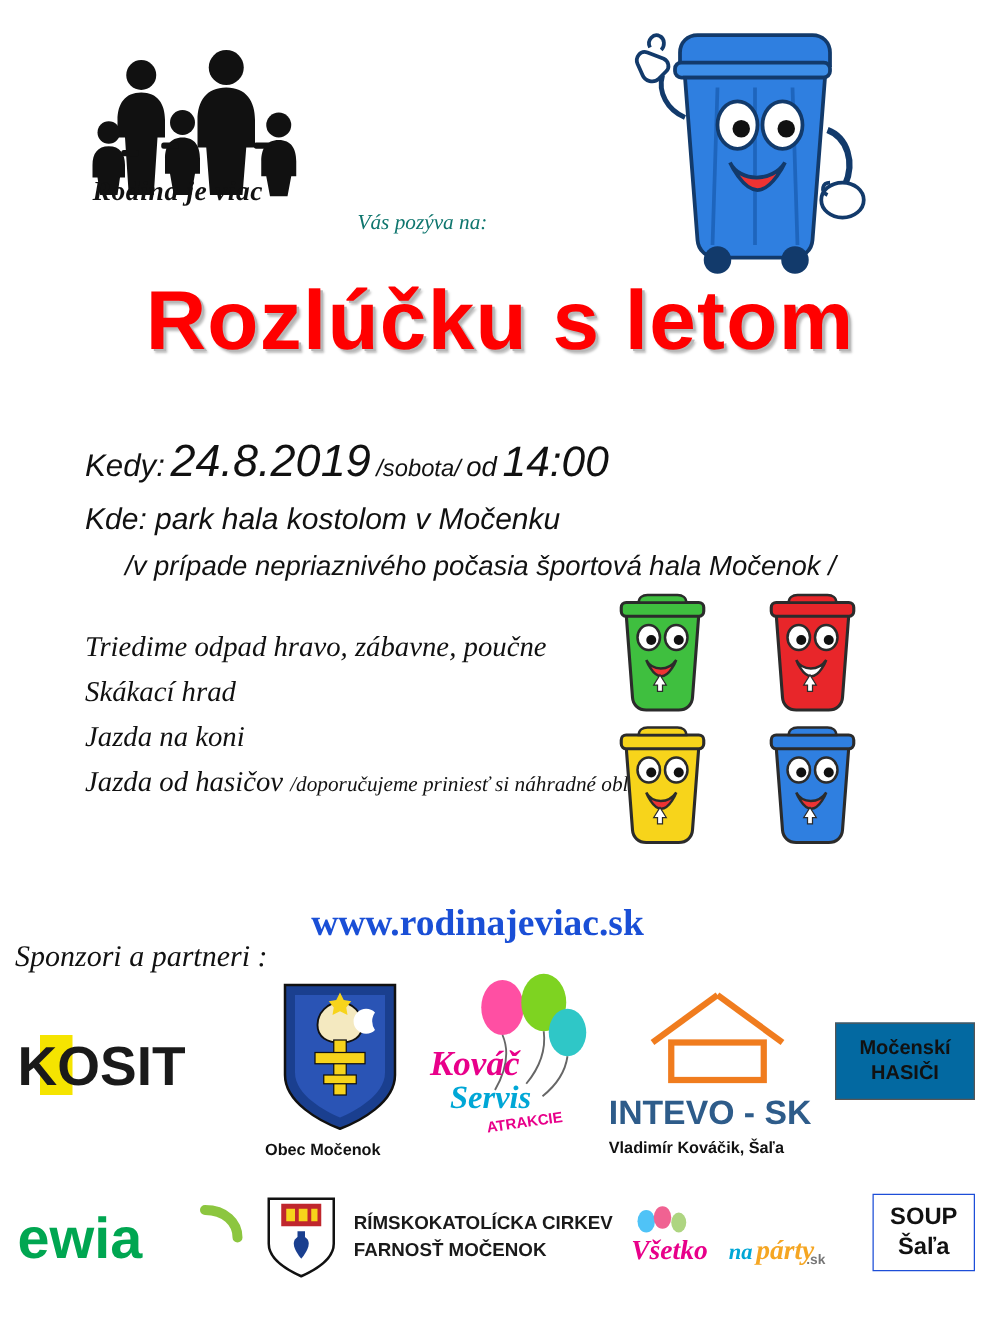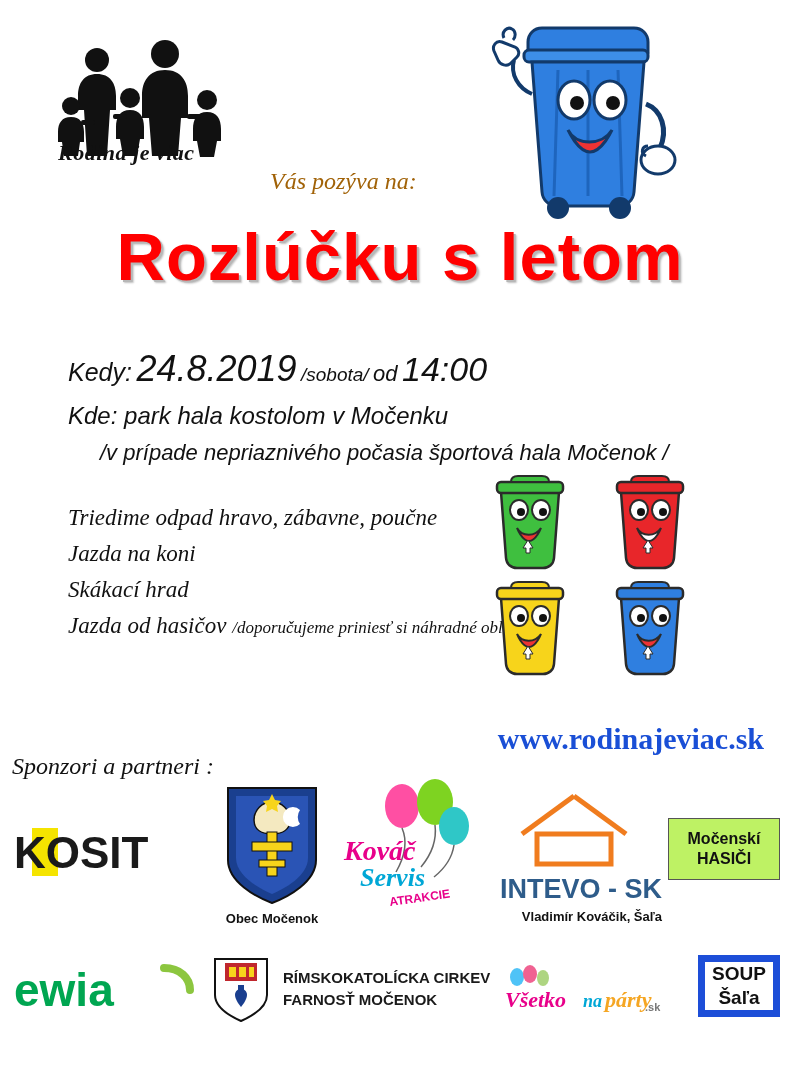--- a/index.html
+++ b/index.html
@@ -9,38 +9,38 @@
   }
   body {
     width: 800px; height: 1067px;
     position: relative;
     overflow: hidden;
     font-family: "Liberation Serif", serif;
     color: #111;
   }
 
   
-  #header { position: absolute; left: 0; top: 0; width: 776px; height: 230px; }
+  #header { position: absolute; left: 16px; top: 0; width: 776px; height: 230px; }
 
   #family-logo { position: absolute; left: 55px; top: 28px; width: 210px; height: 150px; }
   #family-logo svg { display: block; }
   #family-logo-text {
     position: absolute; left: 58px; top: 140px;
     font-family: "Liberation Serif", serif;
     font-weight: bold; font-style: italic;
     font-size: 22px; letter-spacing: .5px;
     color: #111;
   }
 
   #invite-line {
     position: absolute; left: 270px; top: 168px;
     font-family: "Liberation Serif", serif;
     font-style: italic;
-    font-size: 24px;
-    color: #a16207;
+    font-size: 17px;
+    color: #0f766e;
   }
 
   
   #bin-mascot { position: absolute; left: 470px; top: 8px; width: 220px; height: 215px; }
 
   
   #title {
     position: absolute; left: 0; top: 218px; width: 800px;
     text-align: center;
     font-family: "Liberation Sans", sans-serif;
@@ -82,82 +82,82 @@
     display: block;
     margin-left: 150px;
   }
 
   
   #bins-group { position: absolute; left: 487px; top: 130px; width: 270px; height: 215px; }
 
   #website {
     position: absolute; left: 0; top: 382px; width: 800px;
     padding-right: 36px;
-    text-align: right;
+    text-align: center;
     font-family: "Liberation Serif", serif;
     font-weight: bold;
     font-size: 30px;
     color: #1a4fd6;
   }
 
   
   #sponsors-title {
     position: absolute; left: 12px; top: 753px;
     font-family: "Liberation Serif", serif;
     font-style: italic; font-size: 24px;
   }
 
   .sponsor { position: absolute; }
 
   
   #sp-kosit { left: 14px; top: 824px; width: 185px; height: 55px; }
 
   
-  #sp-mocenok { left: 212px; top: 780px; width: 120px; height: 150px; text-align: center; }
+  #sp-mocenok { left: 212px; top: 780px; width: 120px; height: 150px; }
   #sp-mocenok .caption {
     font-family: "Liberation Sans", sans-serif;
     font-weight: bold; font-size: 13px; margin-top: 2px;
   }
 
   
   #sp-kovac { left: 340px; top: 780px; width: 140px; height: 135px; }
 
   
-  #sp-intevo { left: 487px; top: 790px; width: 175px; height: 130px; text-align: right; }
+  #sp-intevo { left: 487px; top: 790px; width: 175px; height: 130px; text-align: left; }
   #sp-intevo .intevo-text {
     font-family: "Liberation Sans", sans-serif;
     font-weight: bold; font-size: 27px; color: #2e5c8a; letter-spacing: 0px;
   }
   #sp-intevo .caption {
     font-family: "Liberation Sans", sans-serif;
     font-weight: bold; font-size: 13px; color: #111; margin-top: 4px;
   }
 
   
   #sp-hasici {
     left: 668px; top: 818px; width: 112px; height: 62px;
-    border: 1px solid #555; background: #bef264;
+    border: 1px solid #555; background: #0369a1;
     display: flex; align-items: center; justify-content: center;
     font-family: "Liberation Sans", sans-serif;
     font-weight: bold; font-size: 16px; text-align: center; line-height: 20px;
   }
 
   
   #sp-ewia { left: 14px; top: 958px; width: 185px; height: 60px; }
 
   
   #sp-farnost { left: 205px; top: 955px; width: 270px; height: 65px; }
 
   
   #sp-party { left: 497px; top: 965px; width: 165px; height: 50px; }
 
   
   #sp-soup {
     left: 698px; top: 955px; width: 82px; height: 62px;
-    border: 7px solid #1d4ed8; background: #fff;
+    border: 1px solid #1d4ed8; background: #fff;
     display: flex; align-items: center; justify-content: center;
     font-family: "Liberation Sans", sans-serif;
     font-weight: bold; font-size: 19px; text-align: center; line-height: 24px;
   }
 
   svg { overflow: visible; }
 </style>
 </head>
 <body>
 
@@ -246,24 +246,24 @@
   </div>
 
   <div id="kde-line-1" class="line">Kde: park hala kostolom v Močenku</div>
   <div id="kde-line-2" class="line">/v prípade nepriaznivého počasia športová hala Močenok /</div>
 
   <div id="program">
     <div>
       <span>Triedime odpad hravo, zábavne, poučne</span>
     </div>
     <div>
-      <span>Jazda na koni</span>
+      <span>Skákací hrad</span>
     </div>
     <div>
-      <span>Skákací hrad</span>
+      <span>Jazda na koni</span>
     </div>
     <div>
       <span>Jazda od hasičov</span>
       <span class="small">/doporučujeme priniesť si náhradné oblečenie/</span>
     </div>
   </div>
 
   <div id="bins-group">
     <svg width="270" height="215" viewBox="0 0 270 215" aria-hidden="true">
       <defs>

